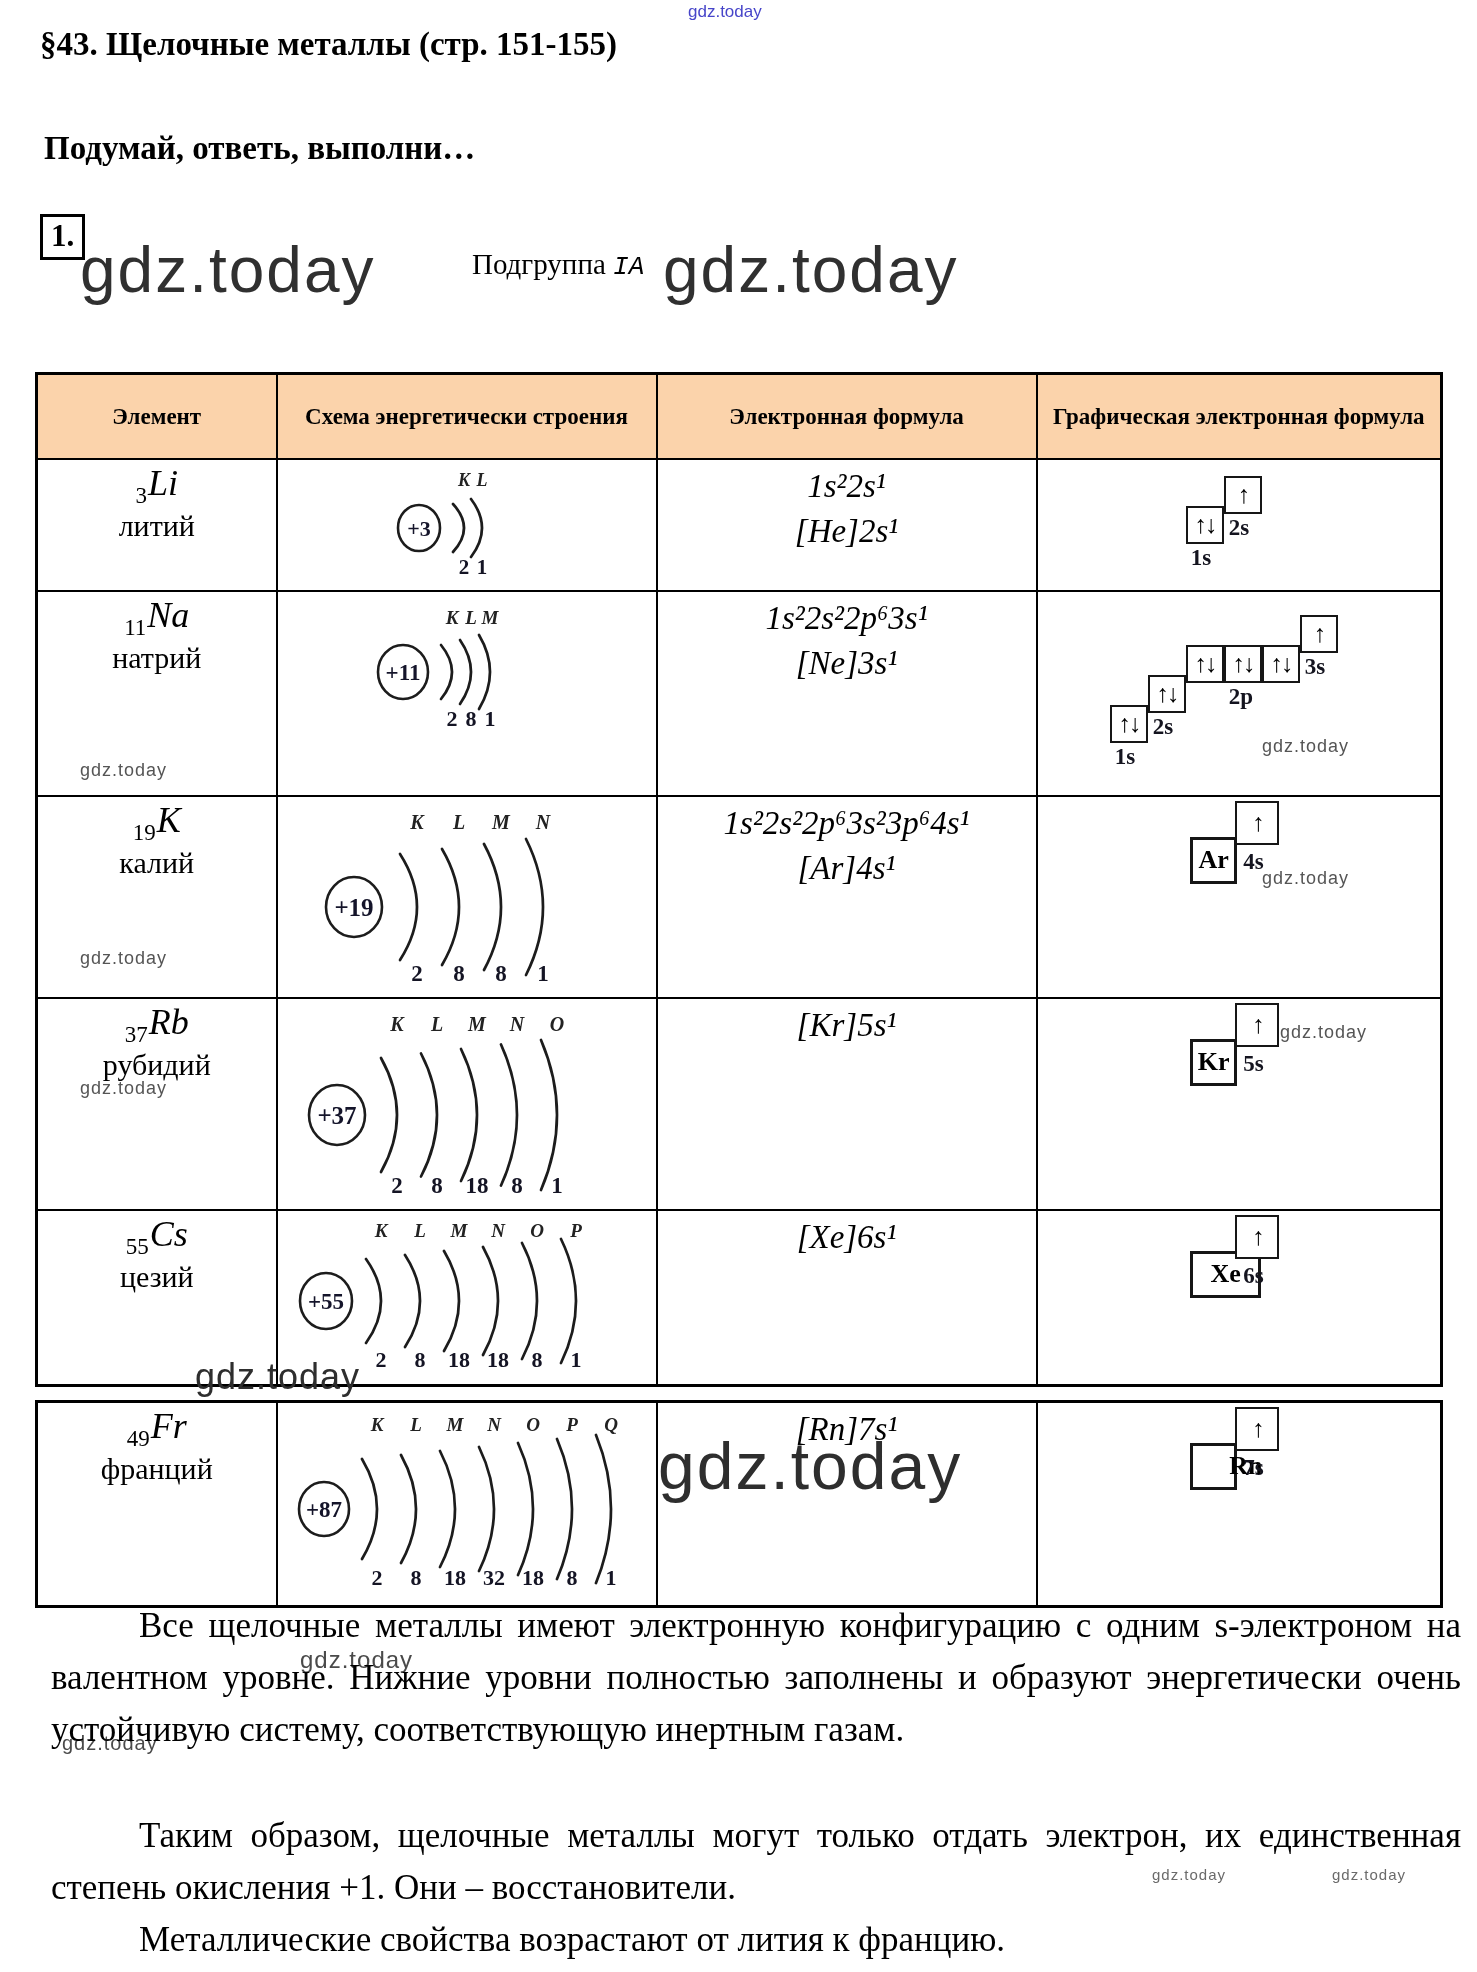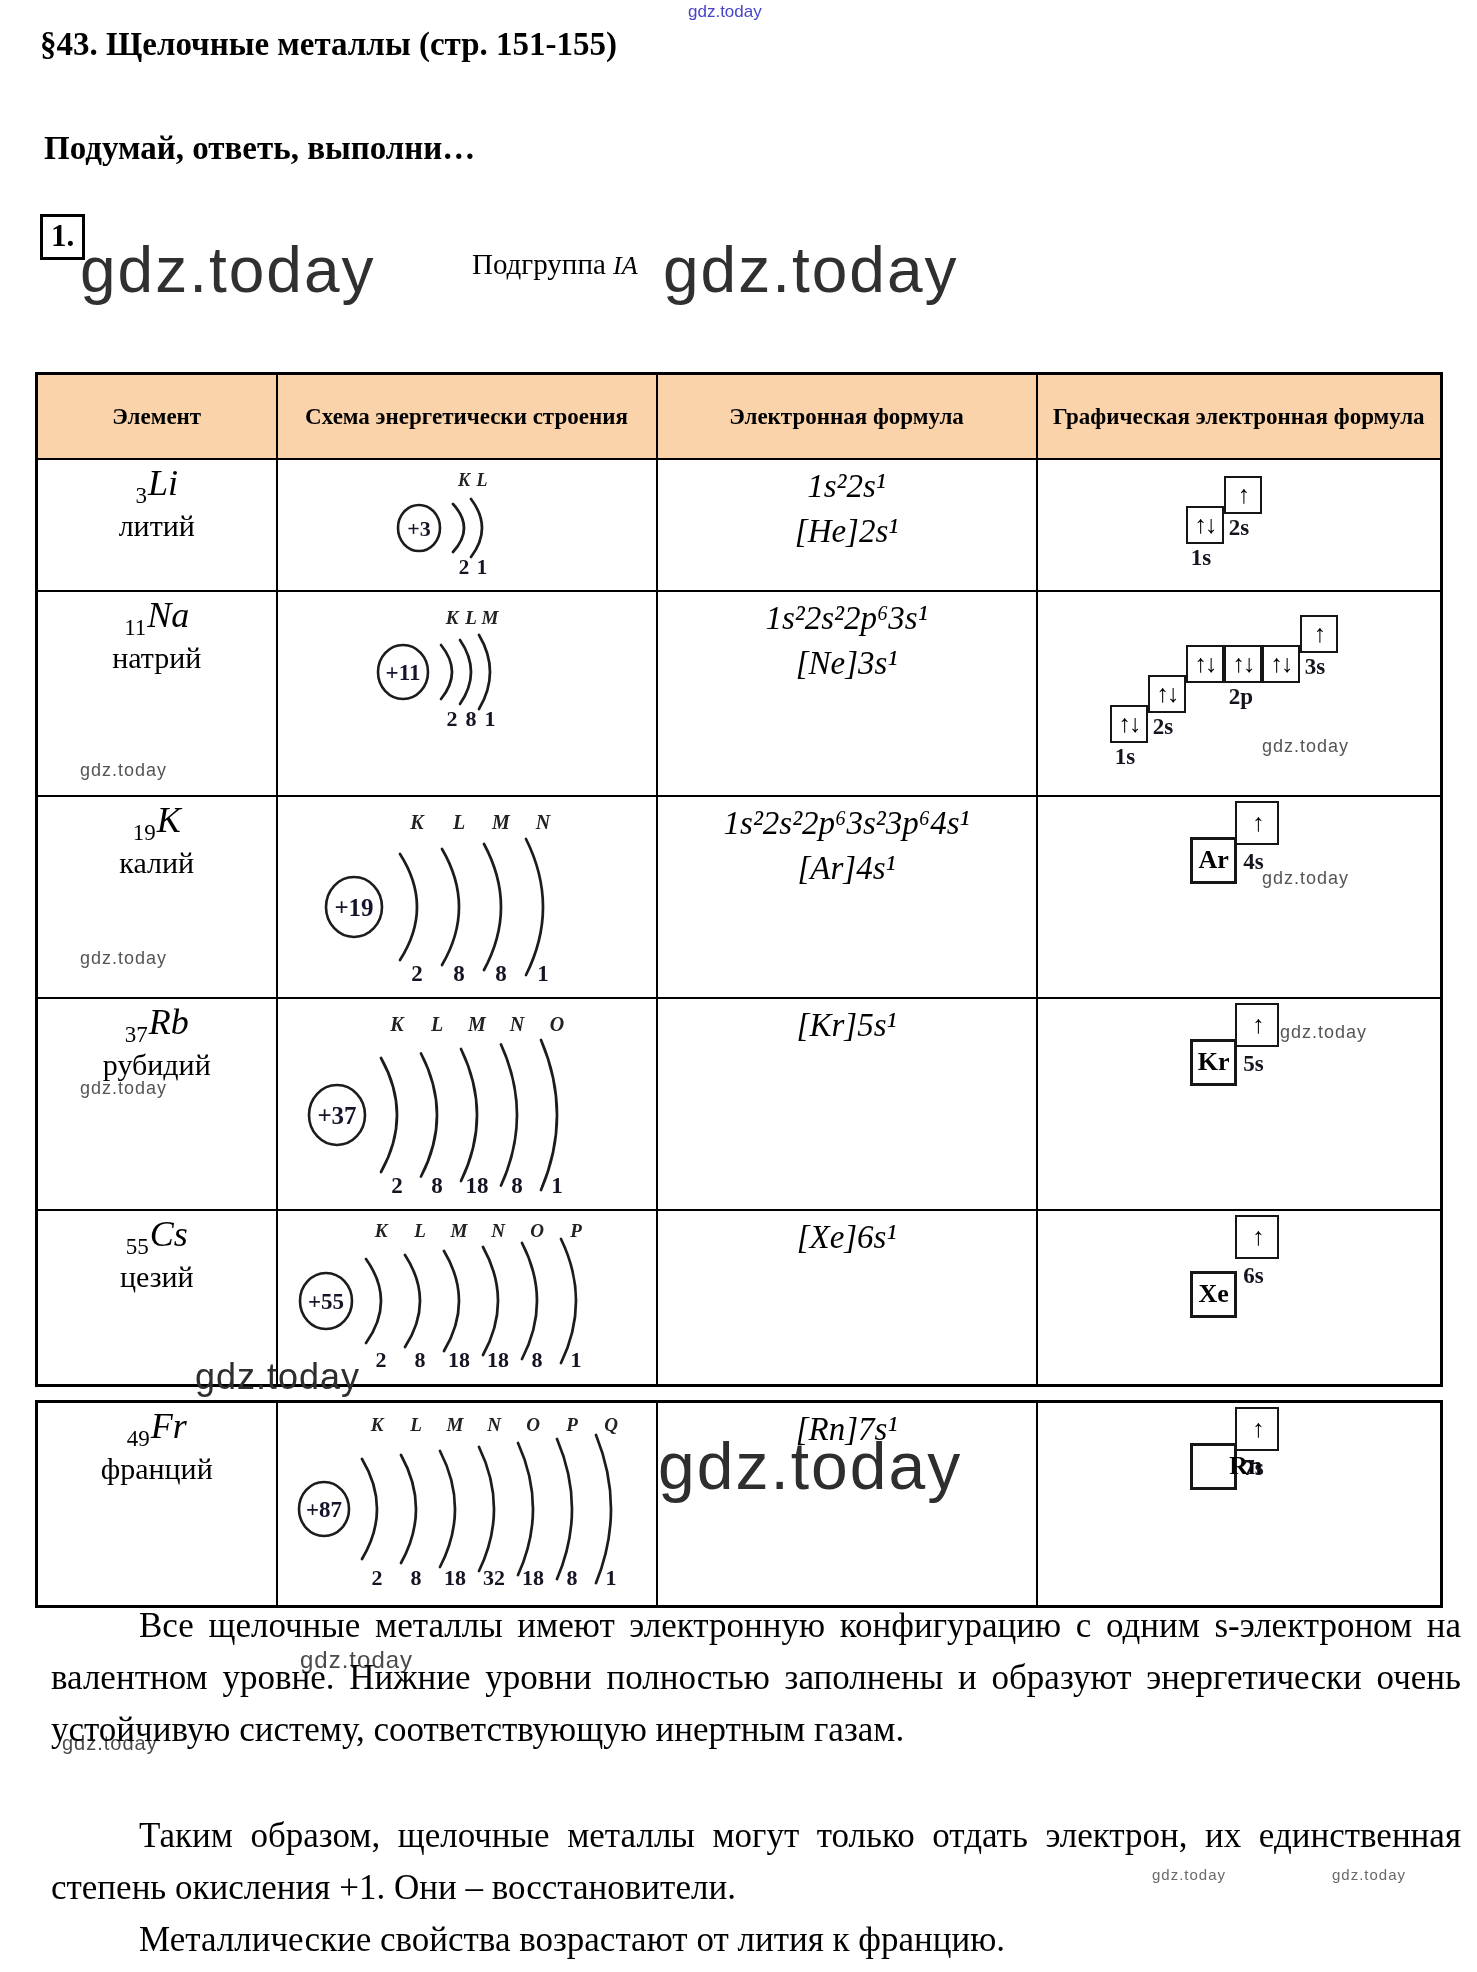--- a/index.html
+++ b/index.html
@@ -23,21 +23,21 @@
   .wm-r3{left:1280px;top:1022px;}
   .wm-p1a{left:300px;top:1646px;font-size:24px;color:#4a4a4a;}
   .wm-p1b{left:62px;top:1732px;font-size:20px;color:#4a4a4a;}
   .wm-p2a{left:1152px;top:1866px;font-size:15px;color:#6a6a6a;}
   .wm-p2b{left:1332px;top:1866px;font-size:15px;color:#6a6a6a;}
 
   .title{position:absolute;left:40px;top:26px;font-size:33px;font-weight:bold;margin:0;}
   .subtitle{position:absolute;left:40px;top:126px;font-size:33px;font-weight:bold;margin:4px;}
   .task-number{position:absolute;left:40px;top:214px;border:3px solid #000;font-size:31px;font-weight:bold;padding:2px 8px 4px 8px;line-height:1.1;}
   .subgroup{position:absolute;left:472px;top:248px;font-size:29px;}
-  .subgroup i{font-size:26px;}
+  .subgroup i{font-size:26px;font-family:Liberation Mono, monospace;}
 
   table.data-table{position:absolute;left:35px;border-collapse:collapse;table-layout:fixed;width:1405px;background:transparent;}
   .main-table{top:372px;}
   .fr-table{top:1400px;}
   table.data-table th, table.data-table td{border:2px solid #000;}
   table.data-table{border:3px solid #000;}
   th.hdr{height:83px;font-size:23px;font-weight:bold;text-align:center;vertical-align:middle;line-height:1.3;padding:0 6px;}
   td.cell{vertical-align:top;text-align:center;padding:4px 4px;}
   .element-cell{padding-top:8px;margin-top:44px;}
   .el-sym{font-size:36px;font-style:italic;line-height:1.1;}
@@ -217,21 +217,21 @@
               <path d="M 240 28 Q 270 86 240 144" fill="none" stroke="#1c1c1c" stroke-width="2.7" stroke-linecap="round"></path>
               <text x="255" y="22" text-anchor="middle" font-family="&quot;Liberation Serif&quot;,serif" font-size="19" font-weight="bold" font-style="italic" fill="#222">O</text>
               <text x="255" y="152" text-anchor="middle" font-family="&quot;Liberation Serif&quot;,serif" font-size="22" font-weight="bold" fill="#141424">8</text>
               <path d="M 279 24 Q 309 86 279 148" fill="none" stroke="#1c1c1c" stroke-width="2.7" stroke-linecap="round"></path>
               <text x="294" y="22" text-anchor="middle" font-family="&quot;Liberation Serif&quot;,serif" font-size="19" font-weight="bold" font-style="italic" fill="#222">P</text>
               <text x="294" y="152" text-anchor="middle" font-family="&quot;Liberation Serif&quot;,serif" font-size="22" font-weight="bold" fill="#141424">1</text>
             </svg></td>
           <td class="cell formula-cell">
             <div class="formula-line">[Xe]6s¹</div>
           </td>
-          <td class="cell graphic-cell"><div class="graphic-wrap" style="width: 97px; height: 86px;"><div class="obox core" style="left: 0px; top: 36px; width: 47px; height: 47px; line-height: 39px; margin-top: 20px;">Xe</div><div class="obox" style="left: 45px; top: 0px; width: 44px; height: 44px; line-height: 40px;">↑</div><div class="olabel" style="left: 53px; top: 48px;">6s</div></div></td>
+          <td class="cell graphic-cell"><div class="graphic-wrap" style="width: 97px; height: 86px;"><div class="obox core" style="left: 0px; top: 36px; width: 71px; height: 47px; line-height: 39px;">Xe</div><div class="obox" style="left: 45px; top: 0px; width: 44px; height: 44px; line-height: 40px;">↑</div><div class="olabel" style="left: 53px; top: 48px;">6s</div></div></td>
         </tr>
       </tbody>
   </table>
 
   <span class="wm wm-mid">gdz.today</span>
 
   <table class="data-table fr-table">
     <colgroup>
         <col style="width:240px">
         <col style="width:380px">

